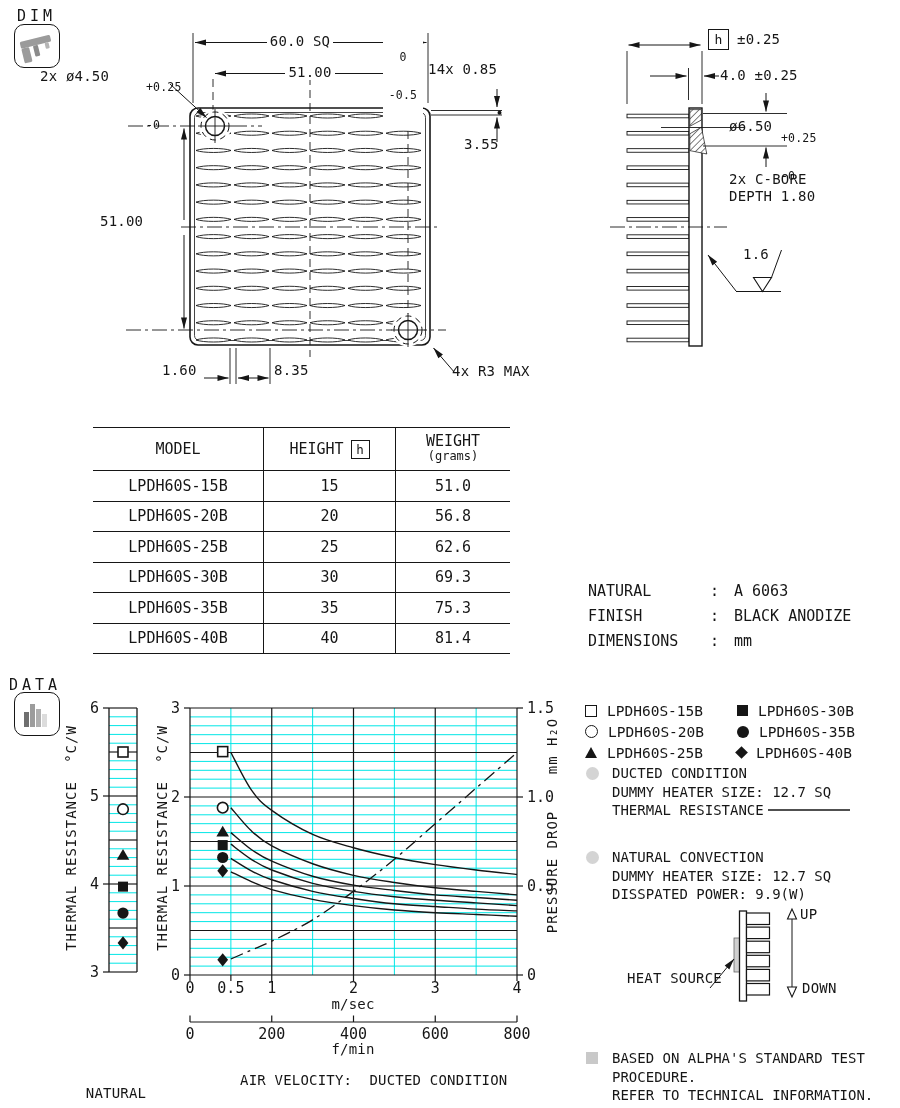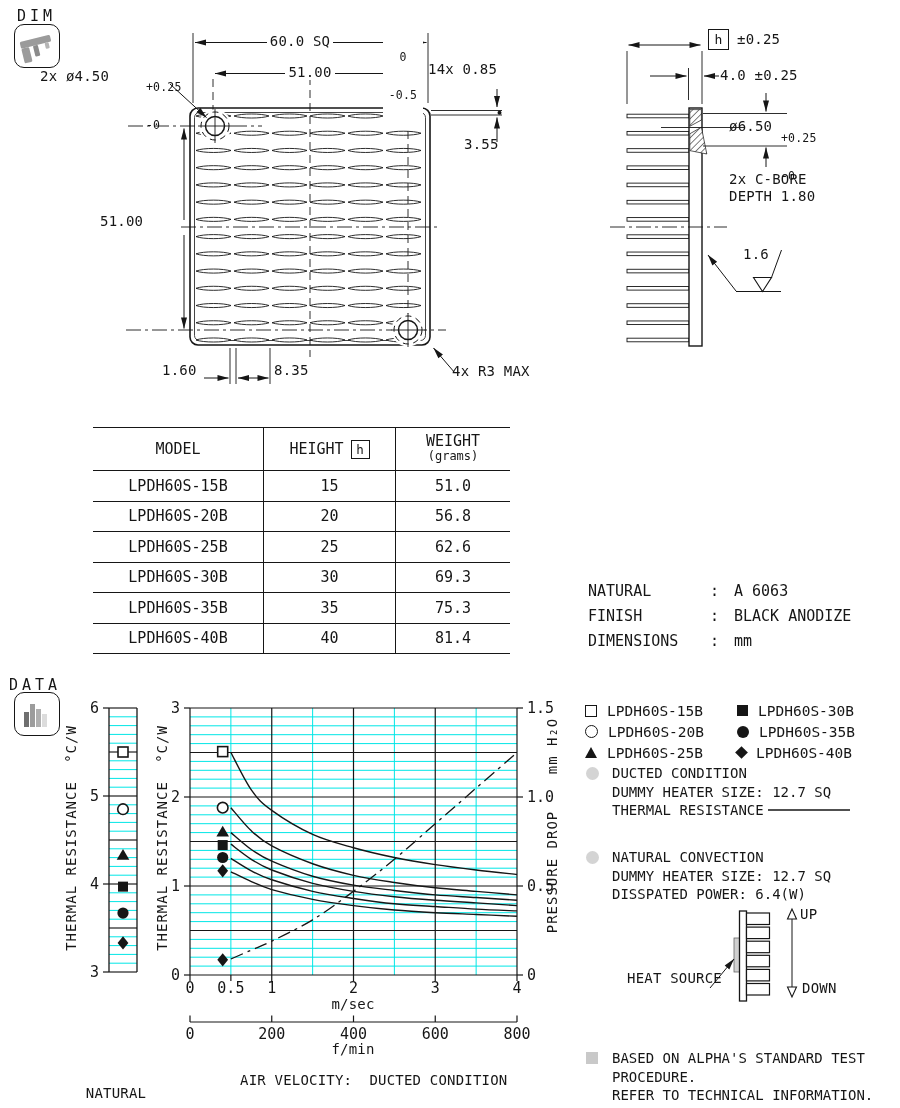--- a/index.html
+++ b/index.html
@@ -560,21 +560,21 @@
       <svg class="sample" width="82" height="8" style="position:static;">
           <line x1="0" y1="4" x2="82" y2="4" stroke="#161616" stroke-width="1.5"></line>
         </svg>
     </div>
   </div>
 
   <div class="nb" style="left:585px;top:848px;">
     <span class="bullet"></span>
     <div>NATURAL CONVECTION</div>
     <div>DUMMY HEATER SIZE: 12.7 SQ</div>
-    <div>DISSPATED POWER: 6.4(W)</div>
+    <div>DISSPATED POWER: 9.9(W)</div>
   </div>
 
   <svg width="200" height="102" viewBox="0 0 200 102" style="left:610px;top:903px;">
     <defs>
       <marker id="arw2" viewBox="0 0 12 8" refX="11.3" refY="4" markerWidth="12" markerHeight="8" orient="auto" markerUnits="userSpaceOnUse">
         <path d="M0.3,1 L11.5,4 L0.3,7 Z" fill="#161616"></path>
       </marker>
     </defs>
     <rect x="124" y="35" width="5.5" height="34" fill="#d0d0d0" stroke="#666" stroke-width="0.8"></rect>
     <rect x="129.5" y="8" width="7" height="90" fill="#fff" stroke="#161616" stroke-width="1.3"></rect>

